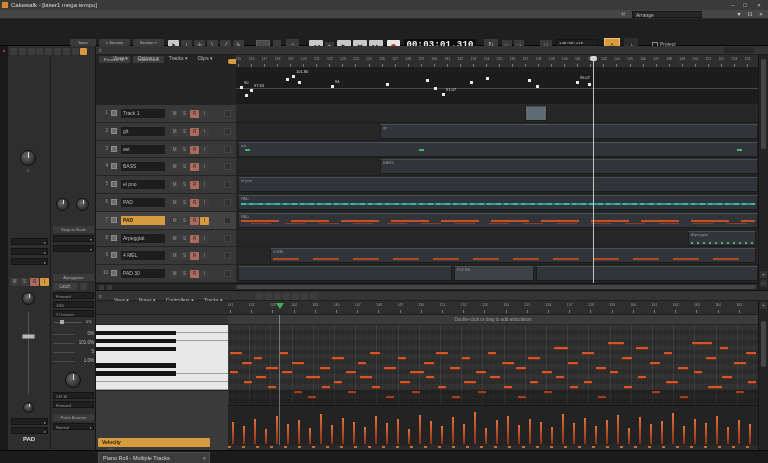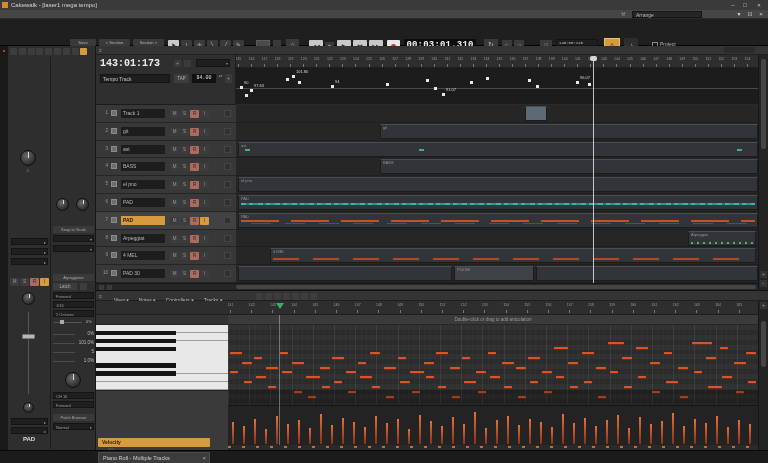--- a/index.html
+++ b/index.html
@@ -196,33 +196,20 @@
     <div class="hdr" style="left:45px;top:368px;width:41px;height:7px;">Patch Browser</div>
     <div class="f" style="left:45px;top:377px;width:41px;height:7px;">Normal<span class="caret" style="right:1px;top:1px;">▸</span></div>
   </div>
 
   <div class="abs arr-hd-strip">
     <span class="abs" style="left:3px;top:1px;font-size:5px;color:#999;">≡</span>
     <div id="arr-dock-menu" class="abs" style="left:12px;top:0;height:9px;"><span style="display: inline-block; padding: 0px 5px; font-size: 5px; line-height: 9px; color: rgb(184, 184, 184);">View ▾</span><span style="display: inline-block; padding: 0px 5px; font-size: 5px; line-height: 9px; color: rgb(184, 184, 184);">Options ▾</span><span style="display: inline-block; padding: 0px 5px; font-size: 5px; line-height: 9px; color: rgb(184, 184, 184);">Tracks ▾</span><span style="display: inline-block; padding: 0px 5px; font-size: 5px; line-height: 9px; color: rgb(184, 184, 184);">Clips ▾</span></div>
     <span class="abs" style="right:14px;top:1px;width:30px;height:6px;background:#2a2a2a;"></span>
   </div>
 
-  <div class="abs" style="left:96px;top:55px;width:140px;height:50px;background:#2f2f2f;border-right:1px solid #1c1c1c;border-bottom:1px solid #1c1c1c;box-sizing:border-box;">
-    <div class="abs mono" style="left:4px;top:3px;font-size:10px;font-weight:bold;color:#ececec;">143:01:173</div>
-    <div class="abs" style="left:78px;top:5px;width:7px;height:7px;background:#3a3a3a;color:#999;font-size:5px;line-height:7px;text-align:center;">+</div>
-    <div class="abs" style="left:88px;top:5px;width:7px;height:7px;background:#3a3a3a;"></div>
-    <div class="f" style="left:100px;top:4px;width:34px;height:8px;">
-        <span class="caret" style="right:1px;top:1px;">▾</span>
-      </div>
-    <div class="abs" style="left:4px;top:19px;width:70px;height:9px;background:#1e1e1e;border:1px solid #141414;box-sizing:border-box;color:#c4c4c4;font-size:5px;line-height:8px;padding-left:2px;">Tempo Track</div>
-    <div class="abs" style="left:78px;top:19px;width:15px;height:9px;background:#3d3d3d;color:#b5b5b5;font-size:4.5px;line-height:9px;text-align:center;border-radius:1px;">TAP</div>
-    <div class="abs mono" style="left:96px;top:19px;width:24px;height:9px;background:#111;color:#e2e2e2;font-size:5px;line-height:9px;text-align:center;">94.00</div>
-    <div class="abs" style="left:122px;top:19px;width:5px;height:9px;color:#999;font-size:3.5px;line-height:4.5px;text-align:center;">▴▾</div>
-    <div class="abs" style="left:129px;top:19px;width:7px;height:9px;background:#3a3a3a;color:#999;font-size:5px;line-height:9px;text-align:center;">+</div>
-  </div>
 
   <div id="arr-ruler" class="abs" style="left:236px;top:55px;width:522px;height:13px;background:#2e2e2e;border-bottom:1px solid #1f1f1f;box-sizing:border-box;overflow:hidden;">
       <div style="position: absolute; left: 2px; top: 9px; width: 1px; height: 3px; background: rgb(119, 119, 119);"></div>
       <div style="position: absolute; left: -3px; top: 2px; width: 11px; font-size: 3.5px; color: rgb(154, 154, 154); text-align: center;">115</div>
       <div style="position: absolute; left: 15.05px; top: 9px; width: 1px; height: 3px; background: rgb(119, 119, 119);"></div>
       <div style="position: absolute; left: 10.05px; top: 2px; width: 11px; font-size: 3.5px; color: rgb(154, 154, 154); text-align: center;">116</div>
       <div style="position: absolute; left: 28.1px; top: 9px; width: 1px; height: 3px; background: rgb(119, 119, 119);"></div>
       <div style="position: absolute; left: 23.1px; top: 2px; width: 11px; font-size: 3.5px; color: rgb(154, 154, 154); text-align: center;">117</div>
       <div style="position: absolute; left: 41.15px; top: 9px; width: 1px; height: 3px; background: rgb(119, 119, 119);"></div>
       <div style="position: absolute; left: 36.15px; top: 2px; width: 11px; font-size: 3.5px; color: rgb(154, 154, 154); text-align: center;">118</div>

